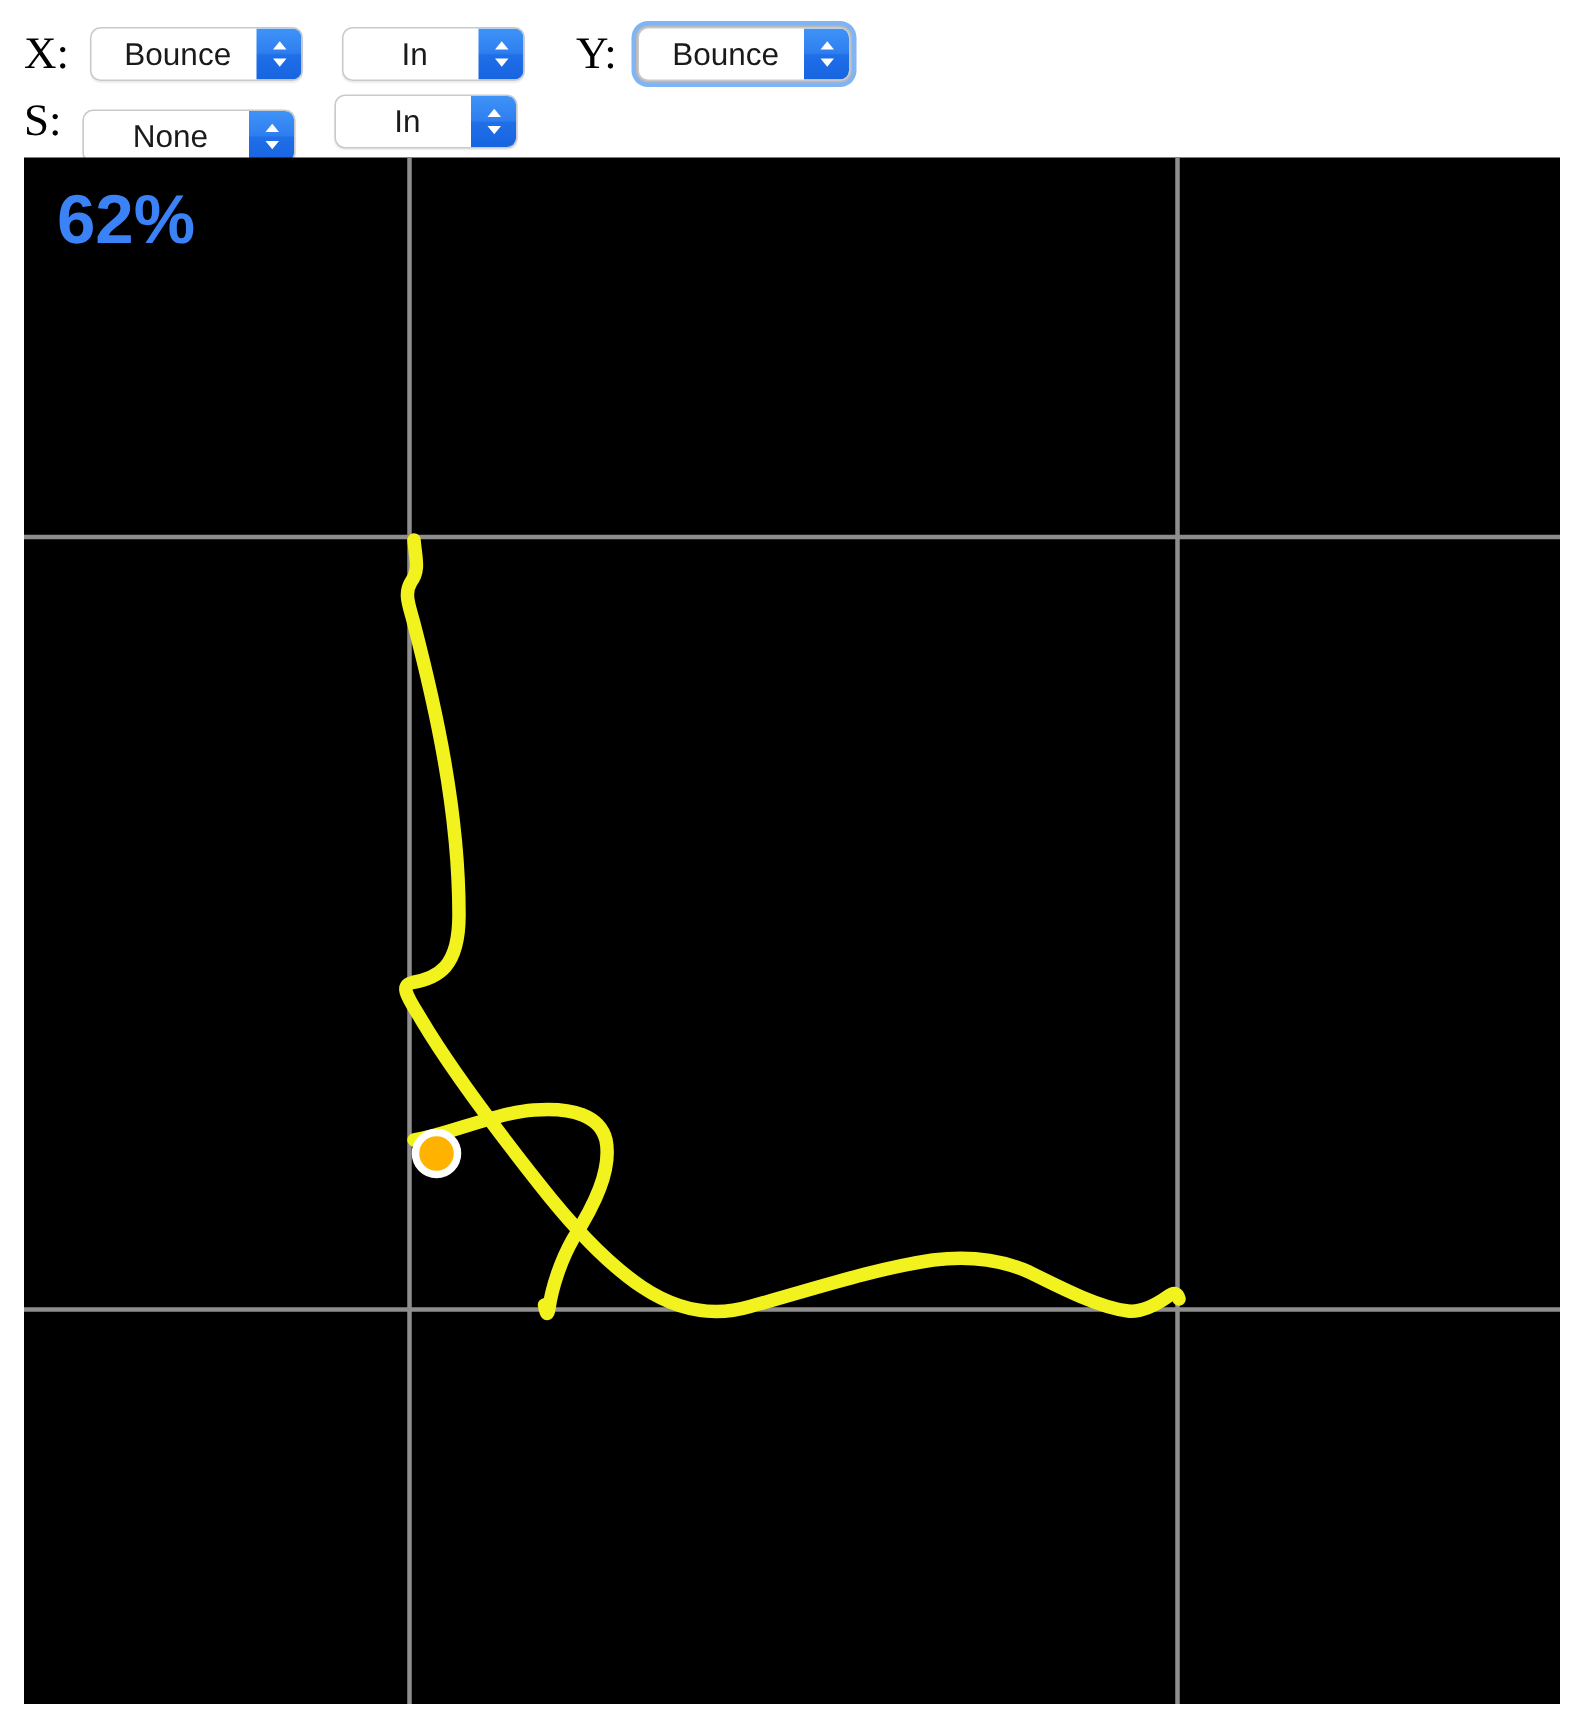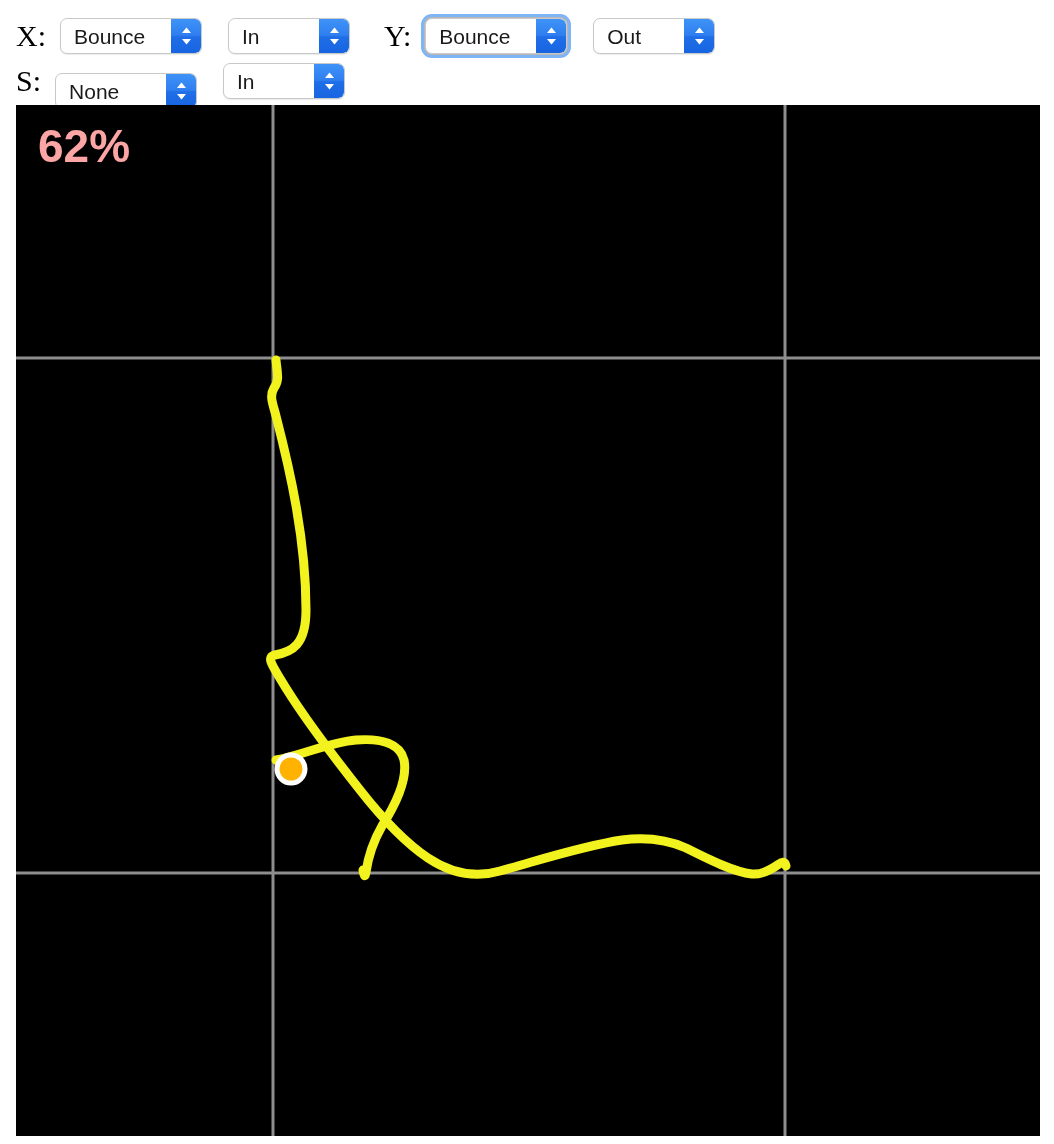--- a/index.html
+++ b/index.html
@@ -83,20 +83,21 @@
 
   .fake-select .value {
     font-family: "Liberation Sans", sans-serif;
     font-size: 21px;
     color: #1a1a1a;
     padding-left: 13px;
     padding-right: 8px;
     white-space: nowrap;
     line-height: 1;
     flex: 1 1 auto;
+    text-align: center;
   }
 
   .stepper {
     width: 30px;
     height: 34px;
     flex: 0 0 30px;
     align-self: stretch;
     background: linear-gradient(to bottom, #3e93f7 0%, #2f7ef0 48%, #1f6fe8 52%, #1764e0 100%);
     border-top-right-radius: 5px;
     border-bottom-right-radius: 5px;
@@ -132,21 +133,21 @@
     top: 0;
   }
 
   .percent-readout {
     position: absolute;
     left: 22px;
     top: 18px;
     font-family: "Liberation Sans", sans-serif;
     font-size: 46px;
     font-weight: bold;
-    color: #fca5a5;
+    color: #3b82f6;
     letter-spacing: 0px;
     line-height: 1;
     user-select: none;
   }
 </style>
 </head>
 <body>
 
 <div id="app">
 
@@ -187,31 +188,20 @@
           <span class="value">Bounce</span>
           <span class="stepper">
             <svg width="15" height="22" viewBox="0 0 15 22" aria-hidden="true">
               <path d="M7.5 2.5 L12 8 L3 8 Z" fill="#ffffff"></path>
               <path d="M7.5 19.5 L12 14 L3 14 Z" fill="#ffffff"></path>
             </svg>
           </span>
         </div>
       </div>
 
-      <div class="select-wrap">
-        <div class="fake-select w-sel-4">
-          <span class="value">Out</span>
-          <span class="stepper">
-            <svg width="15" height="22" viewBox="0 0 15 22" aria-hidden="true">
-              <path d="M7.5 2.5 L12 8 L3 8 Z" fill="#ffffff"></path>
-              <path d="M7.5 19.5 L12 14 L3 14 Z" fill="#ffffff"></path>
-            </svg>
-          </span>
-        </div>
-      </div>
 
     </div>
 
     <div class="control-row row-2">
 
       <span class="axis-label">S:</span>
 
       <div class="select-wrap">
         <div class="fake-select w-sel-5">
           <span class="value">None</span>

